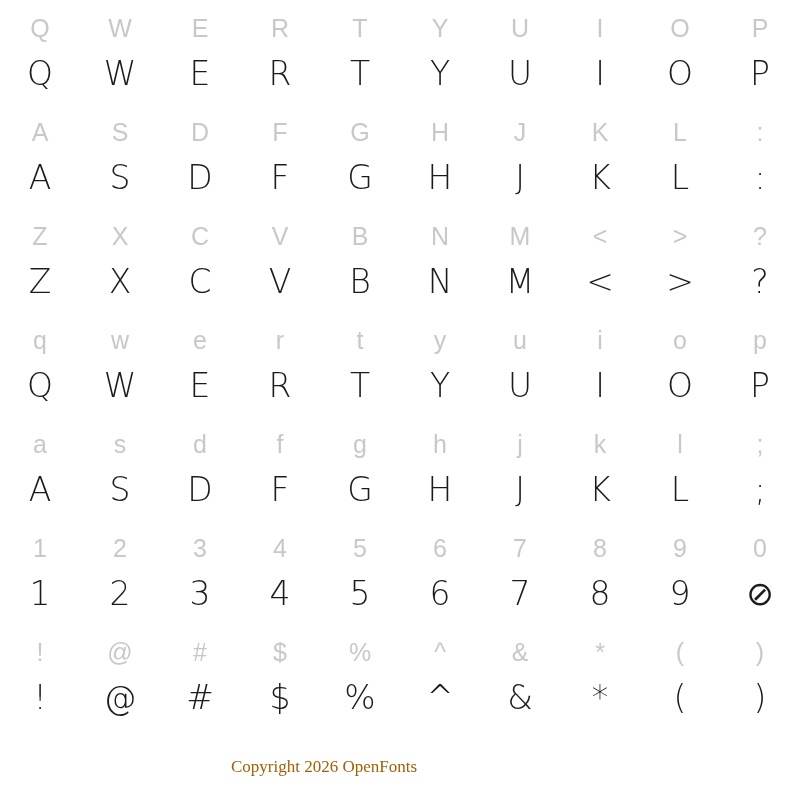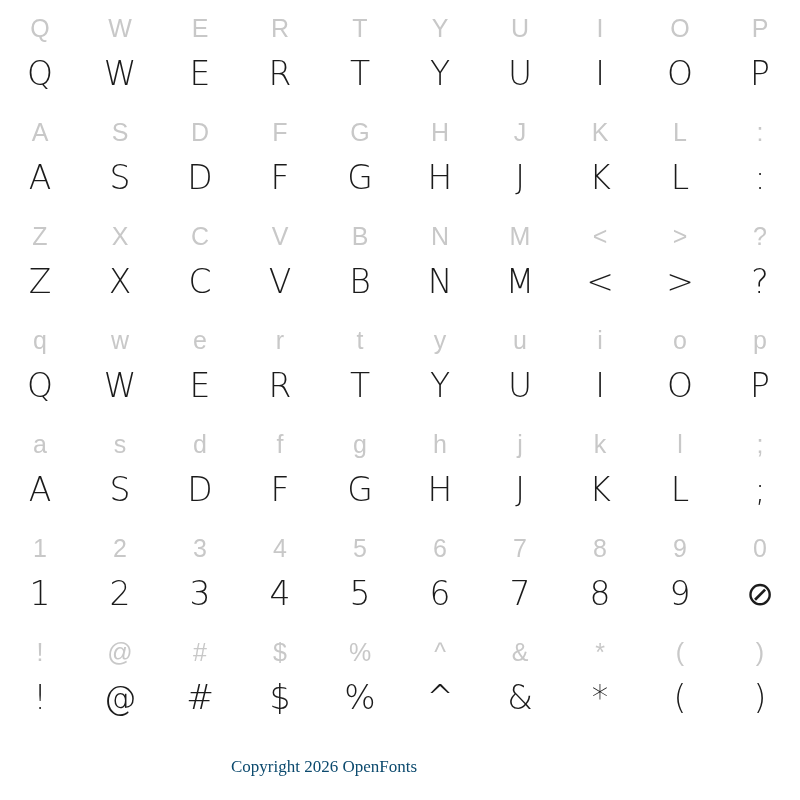--- a/index.html
+++ b/index.html
@@ -59,21 +59,21 @@
   }
   .pair {
     margin-bottom: 7px;
   }
   .footer {
     position: absolute;
     left: 0;
     top: 757px;
     width: 684px;
     text-align: center;
-    color: #0c4a6e;
+    color: #a16207;
     font-size: 17px;
     font-family: "Liberation Serif", serif;
   }
   .footer .copy-text {
     padding-right: 36px;
   }
 </style>
 </head>
 <body>
 

